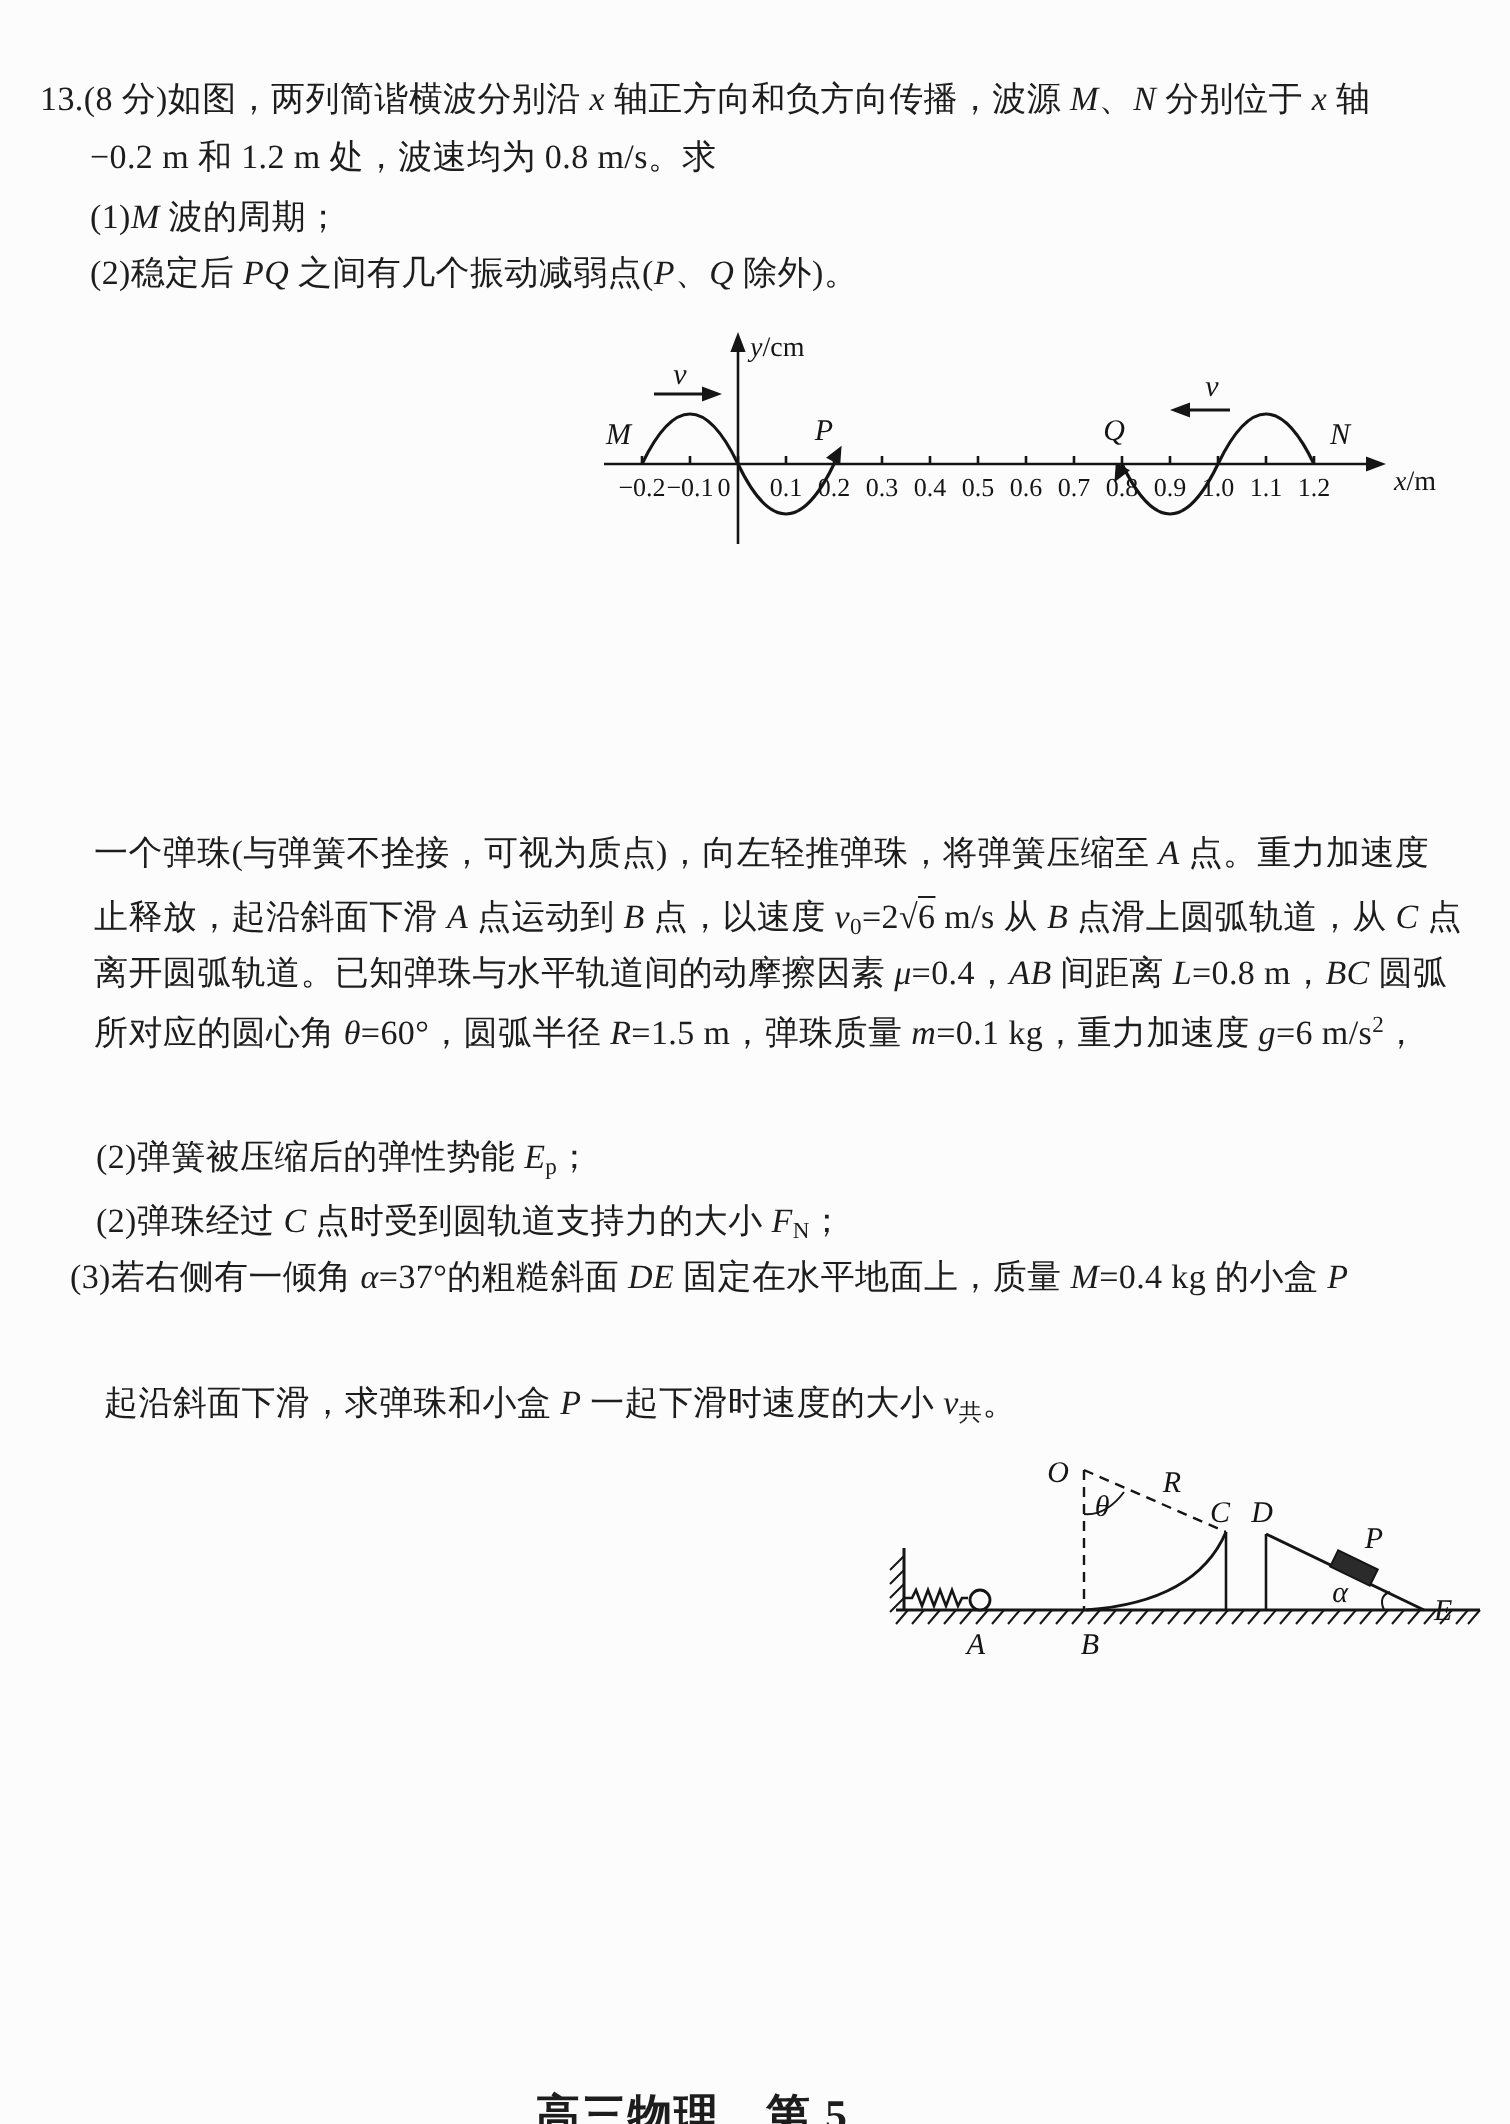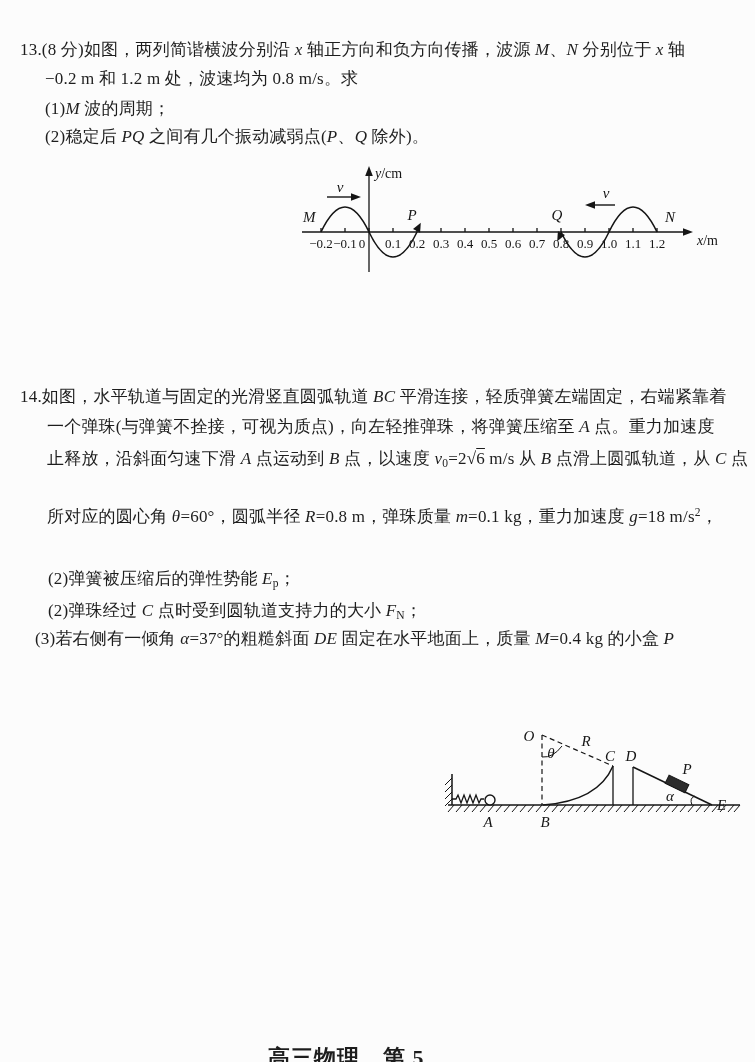--- a/index.html
+++ b/index.html
@@ -78,27 +78,28 @@
         <text class="ptlab" x="311" y="35" text-anchor="middle">v</text>
       </g>
 
       <text class="ptlab" x="8" y="59">M</text>
       <text class="ptlab" x="117" y="57" text-anchor="middle">P</text>
       <text class="ptlab" x="262" y="57" text-anchor="middle">Q</text>
       <text class="ptlab" x="370" y="59">N</text>
     </svg>
   </div>
 
-  <div class="tline" style="top:386px;left:20px"><span>14.如图，水平轨道与固定的光滑竖直圆弧轨道 </span><span class="it">BC</span><span> 平滑连接，轻质弹簧左端固定，右端紧靠着</span></div>
   <div class="tline" style="top:416px;left:47px"><span>一个弹珠(与弹簧不拴接，可视为质点)，向左轻推弹珠，将弹簧压缩至 </span><span class="it">A</span><span> 点。重力加速度</span></div>
-  <div class="tline" style="top:448px;left:47px"><span>止释放，沿斜面匀速下滑 </span><span class="it">A</span><span> 点运动到 </span><span class="it">B</span><span> 点，以速度 </span><span class="it">v</span><span class="sb">0</span><span>=2√</span><span class="ov">6</span><span> m/s 从 </span><span class="it">B</span><span> 点滑上圆弧轨道，从 </span><span class="it">C</span><span> 点</span></div>
-  <div class="tline" style="top:506px;left:47px"><span>所对应的圆心角 </span><span class="it">θ</span><span>=60°，圆弧半径 </span><span class="it">R</span><span>=0.8 m，弹珠质量 </span><span class="it">m</span><span>=0.1 kg，重力加速度 </span><span class="it">g</span><span>=18 m/s</span><span class="sp">2</span><span>，</span></div>
+  <div class="tline" style="top:448px;left:47px"><span>止释放，起沿斜面下滑 </span><span class="it">A</span><span> 点运动到 </span><span class="it">B</span><span> 点，以速度 </span><span class="it">v</span><span class="sb">0</span><span>=2√</span><span class="ov">6</span><span> m/s 从 </span><span class="it">B</span><span> 点滑上圆弧轨道，从 </span><span class="it">C</span><span> 点</span></div>
+  <div class="tline" style="top:476px;left:47px"><span>离开圆弧轨道。已知弹珠与水平轨道间的动摩擦因素 </span><span class="it">μ</span><span>=0.4，</span><span class="it">AB</span><span> 间距离 </span><span class="it">L</span><span>=0.8 m，</span><span class="it">BC</span><span> 圆弧</span></div>
+  <div class="tline" style="top:506px;left:47px"><span>所对应的圆心角 </span><span class="it">θ</span><span>=60°，圆弧半径 </span><span class="it">R</span><span>=1.5 m，弹珠质量 </span><span class="it">m</span><span>=0.1 kg，重力加速度 </span><span class="it">g</span><span>=6 m/s</span><span class="sp">2</span><span>，</span></div>
   <div class="tline" style="top:568px;left:48px"><span>(2)弹簧被压缩后的弹性势能 </span><span class="it">E</span><span class="sb">p</span><span>；</span></div>
   <div class="tline" style="top:600px;left:48px"><span>(2)弹珠经过 </span><span class="it">C</span><span> 点时受到圆轨道支持力的大小 </span><span class="it">F</span><span class="sb">N</span><span>；</span></div>
   <div class="tline" style="top:628px;left:35px"><span>(3)若右侧有一倾角 </span><span class="it">α</span><span>=37°的粗糙斜面 </span><span class="it">DE</span><span> 固定在水平地面上，质量 </span><span class="it">M</span><span>=0.4 kg 的小盒 </span><span class="it">P</span></div>
+  <div class="tline" style="top:691px;left:52px"><span>起沿斜面下滑，求弹珠和小盒 </span><span class="it">P</span><span> 一起下滑时速度的大小 </span><span class="it">v</span><span class="sb">共</span><span>。</span></div>
 
   <div class="fig" style="left:440px;top:710px;width:315px;height:122px">
     <svg width="315" height="122" viewBox="0 0 315 122">
 
       <path d="M8 95H300" stroke="#151515" stroke-width="1.5" fill="none"></path>
       <path stroke="#151515" stroke-width="1" fill="none" d="M14 95l-6 7M22 95l-6 7M30 95l-6 7M38 95l-6 7M46 95l-6 7M54 95l-6 7M62 95l-6 7M70 95l-6 7M78 95l-6 7M86 95l-6 7M94 95l-6 7M102 95l-6 7M110 95l-6 7M118 95l-6 7M126 95l-6 7M134 95l-6 7M142 95l-6 7M150 95l-6 7M158 95l-6 7M166 95l-6 7M174 95l-6 7M182 95l-6 7M190 95l-6 7M198 95l-6 7M206 95l-6 7M214 95l-6 7M222 95l-6 7M230 95l-6 7M238 95l-6 7M246 95l-6 7M254 95l-6 7M262 95l-6 7M270 95l-6 7M278 95l-6 7M286 95l-6 7M294 95l-6 7M300 95l-6 7"></path>
 
       <g>
         <path d="M12 64V95" stroke="#151515" stroke-width="1.5" fill="none"></path>
         <path d="M12 68l-7 7M12 75l-7 7M12 82l-7 7M12 89l-7 7" stroke="#151515" stroke-width="1" fill="none"></path>

